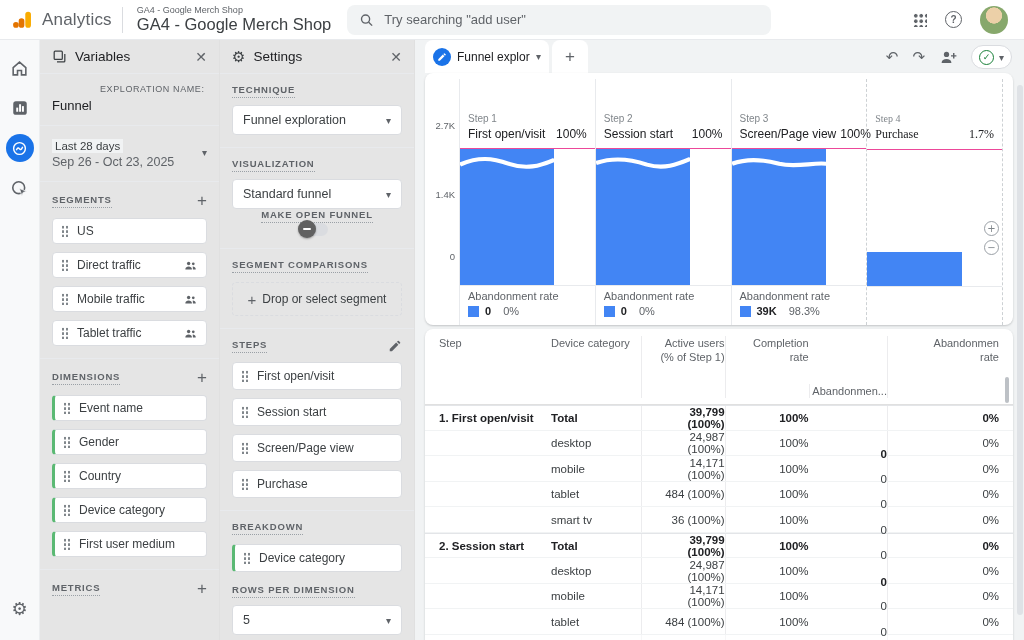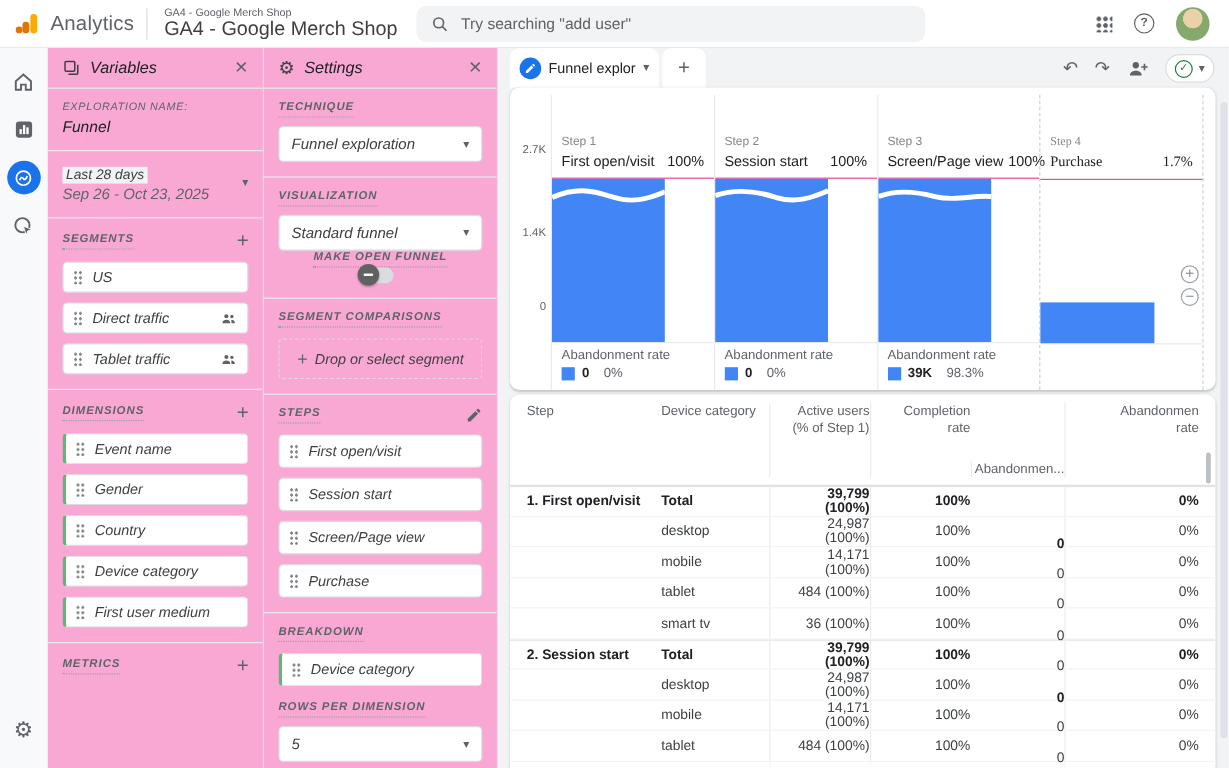--- a/index.html
+++ b/index.html
@@ -34,33 +34,33 @@
 
   
   .rail { width:40px; background:#f8f9fa; border-right:1px solid #eceef0; display:flex; flex-direction:column; align-items:center;
     padding-top:8px; position:relative; }
   .rail-item { width:40px; height:40px; display:flex; align-items:center; justify-content:center; cursor:pointer; }
   .rail-active { width:28px; height:28px; background:#1a73e8; border-radius:50%; display:flex; align-items:center; justify-content:center; }
   .rail-bottom { position:absolute; bottom:12px; }
   .glyph { font-family:"DejaVu Sans",sans-serif; color:#5f6368; }
 
   
-  .panel { background:#f9a8d4; border-right:1px solid #e0e0e0; display:flex; flex-direction:column; overflow:hidden;font-style:italic; }
+  .panel { background:#e5e5e5; border-right:1px solid #e0e0e0; display:flex; flex-direction:column; overflow:hidden; }
   .panel.vars { width:180px; }
   .panel.sets { width:195px; }
   .panel-head { height:34px; flex:0 0 34px; display:flex; align-items:center; gap:8px; padding:0 12px; border-bottom:1px solid #e8eaed; }
   .panel-title { font-size:13.5px; color:#202124; flex:1; }
   .x-btn { font-size:14px; color:#5f6368; cursor:pointer; font-family:"DejaVu Sans",sans-serif; }
   .p-section { padding:10px 12px 12px; border-bottom:1px solid #e8eaed; }
   .p-section.last { border-bottom:none; }
   .sec-head { display:flex; align-items:center; justify-content:space-between; margin-bottom:9px; }
   .sec-label { font-size:9.5px; letter-spacing:.8px; color:#5f6368; font-weight:bold;
     border-bottom:1px dotted #9aa0a6; padding-bottom:2px; }
   .plus-btn { font-size:17px; color:#5f6368; cursor:pointer; line-height:1; }
-  .mini-label { font-size:9px; letter-spacing:.6px; color:#5f6368; margin-bottom:4px; }
+  .mini-label { font-size:9px; letter-spacing:.6px; color:#5f6368; margin-bottom:4px;margin-left:48px; }
   .name-value { font-size:13px; color:#202124; }
   .chip { height:26px; border:1px solid #dadce0; border-radius:4px; display:flex; align-items:center; gap:8px;
     padding:0 8px; margin-bottom:8px; font-size:12px; color:#3c4043; background:#fff; cursor:pointer; }
   .chip:last-child { margin-bottom:0; }
   .chip.green { border-left:3px solid #5bb974; }
   .dots { width:8px; height:12px; flex:0 0 8px;
     background-image:radial-gradient(circle,#80868b 1.1px,transparent 1.4px); background-size:4px 4.4px; }
   .chip .spacer { flex:1; }
   .date-block { display:flex; align-items:center; cursor:pointer; }
   .date-lines { flex:1; }
@@ -251,20 +251,31 @@
           <span class="spacer"></span>
           <svg width="15" height="15" viewBox="0 0 24 24" fill="#5f6368">
             <circle cx="9" cy="8.8" r="2.7"></circle>
               <path d="M3.8 17.5 c0-2.6 2.4-4 5.2-4 s5.2 1.4 5.2 4 v.7 H3.8 Z"></path>
             <circle cx="16.4" cy="9.2" r="2.2"></circle>
               <path d="M15.6 13.6 c2.5 .1 4.7 1.5 4.7 3.7 v.9 h-4.4 Z"></path>
           </svg>
         </div>
         <div class="chip">
           <span class="dots"></span>
+          <span>Mobile traffic</span>
+          <span class="spacer"></span>
+          <svg width="15" height="15" viewBox="0 0 24 24" fill="#5f6368">
+            <circle cx="9" cy="8.8" r="2.7"></circle>
+              <path d="M3.8 17.5 c0-2.6 2.4-4 5.2-4 s5.2 1.4 5.2 4 v.7 H3.8 Z"></path>
+            <circle cx="16.4" cy="9.2" r="2.2"></circle>
+              <path d="M15.6 13.6 c2.5 .1 4.7 1.5 4.7 3.7 v.9 h-4.4 Z"></path>
+          </svg>
+        </div>
+        <div class="chip">
+          <span class="dots"></span>
           <span>Tablet traffic</span>
           <span class="spacer"></span>
           <svg width="15" height="15" viewBox="0 0 24 24" fill="#5f6368">
             <circle cx="9" cy="8.8" r="2.7"></circle>
               <path d="M3.8 17.5 c0-2.6 2.4-4 5.2-4 s5.2 1.4 5.2 4 v.7 H3.8 Z"></path>
             <circle cx="16.4" cy="9.2" r="2.2"></circle>
               <path d="M15.6 13.6 c2.5 .1 4.7 1.5 4.7 3.7 v.9 h-4.4 Z"></path>
           </svg>
         </div>
       </div>

